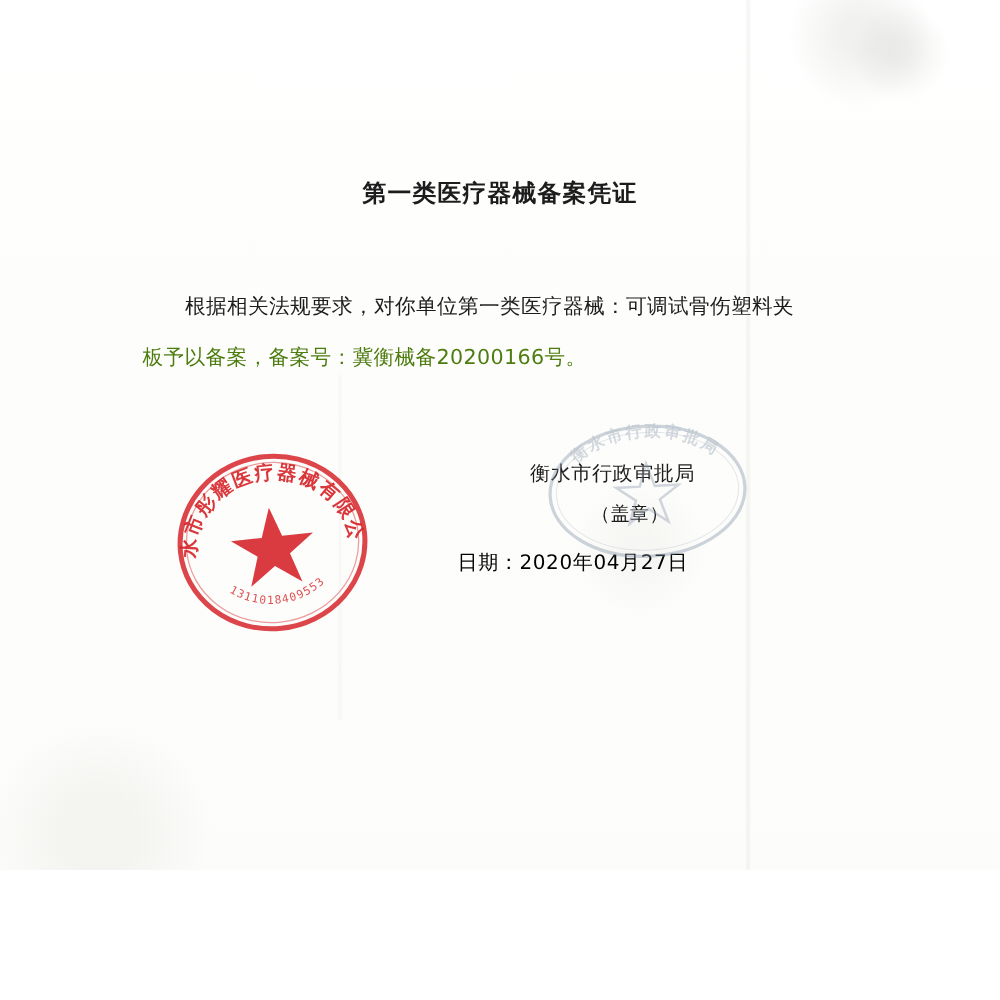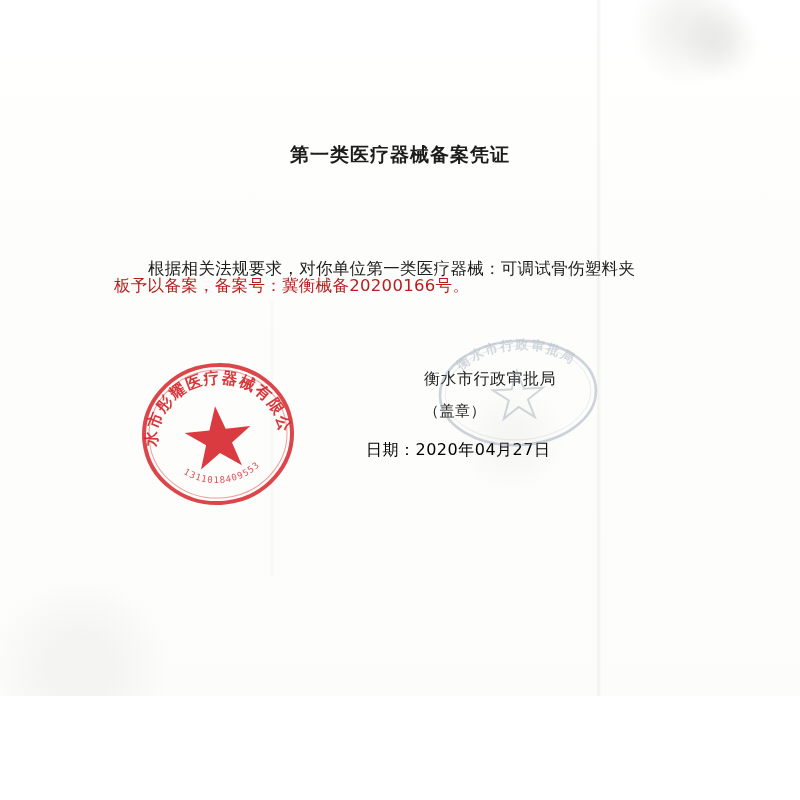--- a/index.html
+++ b/index.html
@@ -66,52 +66,52 @@
   .addressee {
     position: absolute;
     top: 203px;
     left: 114px;
     font-size: 16.5px;
     color: #1c1c1c;
     letter-spacing: 0.4px;
   }
   .body-line-1 {
     position: absolute;
-    top: 258px;
+    top: 234px;
     left: 114px;
     width: 560px;
     font-size: 16.5px;
     color: #1c1c1c;
     letter-spacing: 0.3px;
     text-indent: 34px;
   }
   .body-line-2 {
     position: absolute;
     top: 275px;
     left: 114px;
     width: 560px;
     font-size: 16.5px;
-    color: #b91c1c;
+    color: #4d7c0f;
     letter-spacing: 0.3px;
   }
 
   .issuer {
     position: absolute;
     top: 369px;
     left: 424px;
     font-size: 16px;
     color: #1c1c1c;
     letter-spacing: 0.5px;
   }
   .seal-note {
     position: absolute;
     top: 402px;
     left: 424px;
     width: 160px;
-    text-align: left;
+    text-align: center;
     font-size: 15px;
     color: #1c1c1c;
     letter-spacing: 0.5px;
   }
   .date-line {
     position: absolute;
     top: 440px;
     left: 366px;
     font-size: 16px;
     color: #000000;

